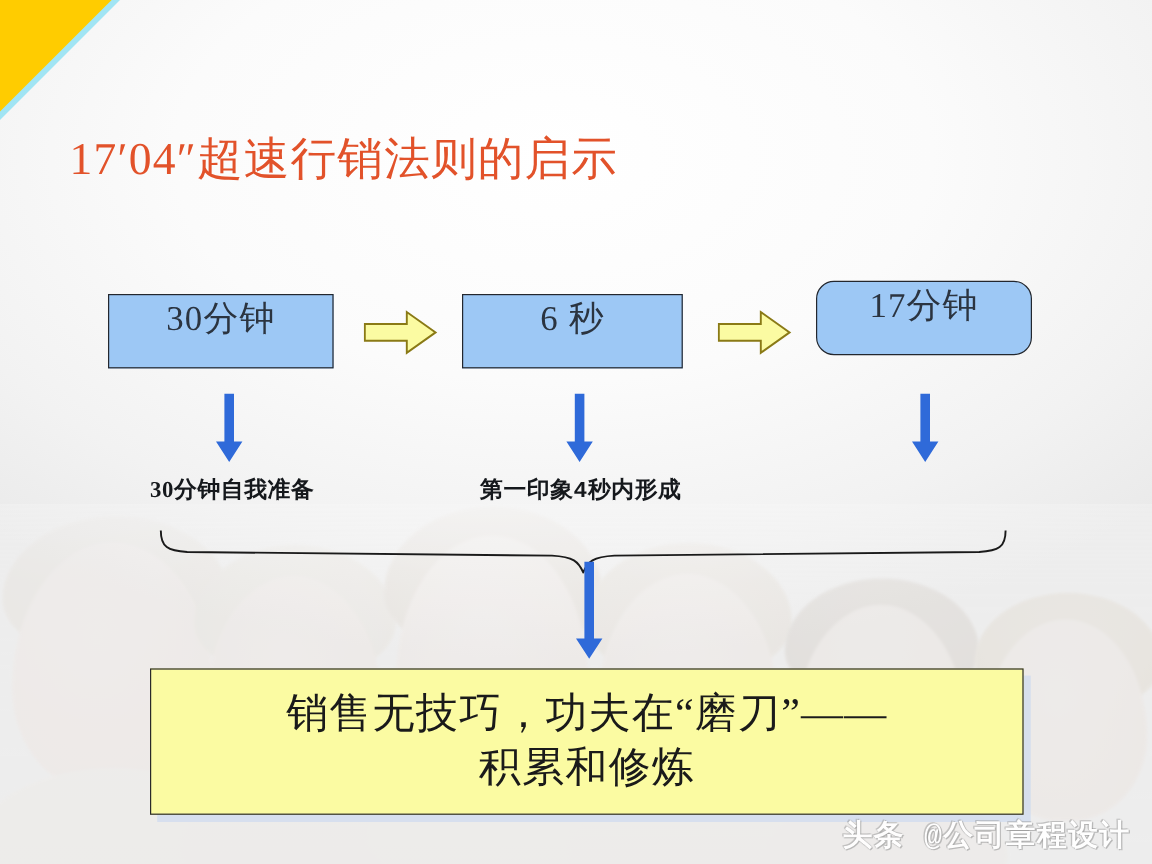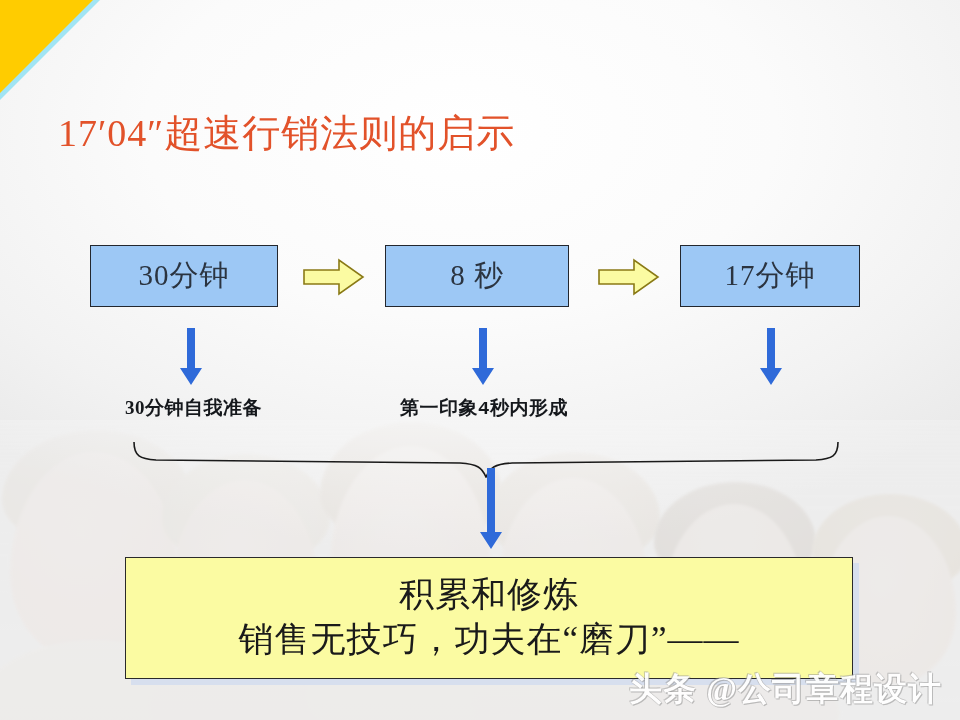--- a/index.html
+++ b/index.html
@@ -103,31 +103,30 @@
     white-space: nowrap;
     font-family: "Liberation Serif", "DejaVu Serif", serif;
   }
 
   
   .stage-box {
     position: absolute;
     border: 1.6px solid #23272e;
     background: #9dc8f5;
     display: flex;
-    align-items: center;
     justify-content: center;
     color: #2b3440;
     font-size: 29px;
     letter-spacing: 1px;
     box-sizing: border-box;
     font-family: "Liberation Serif", "DejaVu Serif", serif;
   }
   .box1 { left: 90px;  top: 245px; width: 188px; height: 62px; }
   .box2 { left: 385px; top: 245px; width: 184px; height: 62px; }
-  .box3 { left: 680px; top: 245px; width: 180px; height: 62px; }
+  .box3 { left: 680px; top: 234px; width: 180px; height: 62px; border-radius: 15px; }
 
   
   .y-arrow { position: absolute; top: 258px; }
   .ya1 { left: 303px; }
   .ya2 { left: 598px; }
 
   
   .d-arrow { position: absolute; }
   .da1 { left: 178px; top: 328px; }
   .da2 { left: 470px; top: 328px; }
@@ -174,29 +173,29 @@
     letter-spacing: 1px;
     font-family: "Liberation Serif", "DejaVu Serif", serif;
   }
   .conclusion .line { white-space: nowrap; }
 
   
   .watermark {
     position: absolute;
     right: 18px;
     bottom: 8px;
-    font-size: 33px;
+    font-size: 25px;
     font-weight: bold;
     color: #ffffff;
     text-shadow:
       0 0 1px rgba(120,120,120,0.85),
       1px 1px 0 rgba(150,150,150,0.55),
       -1px -1px 0 rgba(150,150,150,0.45);
     letter-spacing: 1px;
-    font-family: Liberation Serif, serif;
+    font-family: Liberation Mono, monospace;
     opacity: 0.95;
   }
 </style>
 </head>
 <body>
 
 <div class="slide">
 
   <div class="photo-band">
     <div class="blob hair1"></div>
@@ -222,21 +221,21 @@
   <div class="corner-cyan2"></div>
   <div class="corner-cyan"></div>
   <div class="corner-yellow-tri"></div>
 
   <div class="slide-title">17′04″超速行销法则的启示</div>
 
   <div class="stage-box box1">
     <span>30分钟</span>
   </div>
   <div class="stage-box box2">
-    <span>8 秒</span>
+    <span>6 秒</span>
   </div>
   <div class="stage-box box3">
     <span>17分钟</span>
   </div>
 
   <svg class="y-arrow ya1" width="62" height="38" viewBox="0 0 62 38">
     <polygon points="1,12 36,12 36,2 60,19 36,36 36,26 1,26" fill="#fbfba2" stroke="#8a7a16" stroke-width="1.6" stroke-linejoin="miter"></polygon>
   </svg>
   <svg class="y-arrow ya2" width="62" height="38" viewBox="0 0 62 38">
     <polygon points="1,12 36,12 36,2 60,19 36,36 36,26 1,26" fill="#fbfba2" stroke="#8a7a16" stroke-width="1.6" stroke-linejoin="miter"></polygon>
@@ -257,19 +256,19 @@
 
   <svg class="brace" width="712" height="40" viewBox="0 0 712 40">
     <path d="M4,4 C4,18 10,21 26,22 L330,25 C348,26 352,30 356,39 C360,30 364,26 382,25 L686,22 C702,21 708,18 708,4" fill="none" stroke="#1a1a1a" stroke-width="1.6"></path>
   </svg>
 
   <svg class="d-arrow da-main" width="26" height="82" viewBox="0 0 26 82">
     <polygon points="9,0 17,0 17,64 24,64 13,81 2,64 9,64" fill="#2f6ad9"></polygon>
   </svg>
 
   <div class="conclusion">
+    <div class="line">销售无技巧，功夫在“磨刀”——</div>
     <div class="line">积累和修炼</div>
-    <div class="line">销售无技巧，功夫在“磨刀”——</div>
   </div>
 
   <div class="watermark">头条 @公司章程设计</div>
 
 </div>
 
 </body></html>

